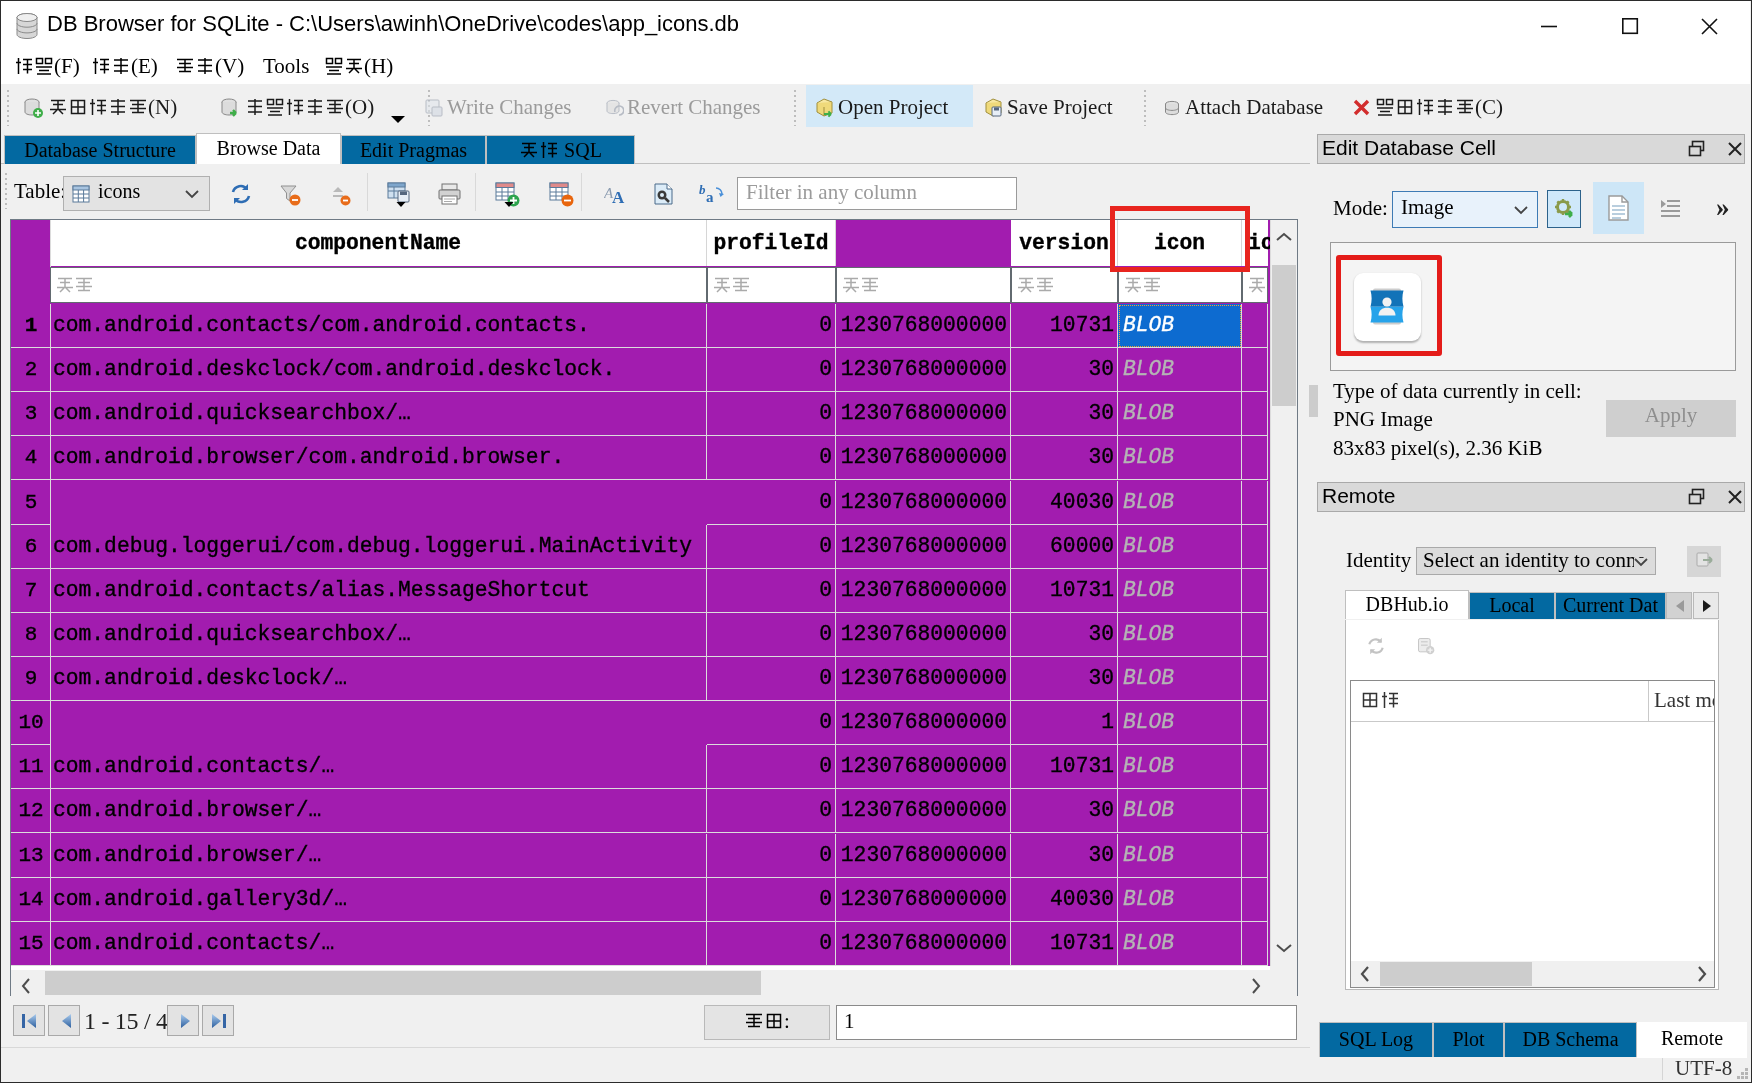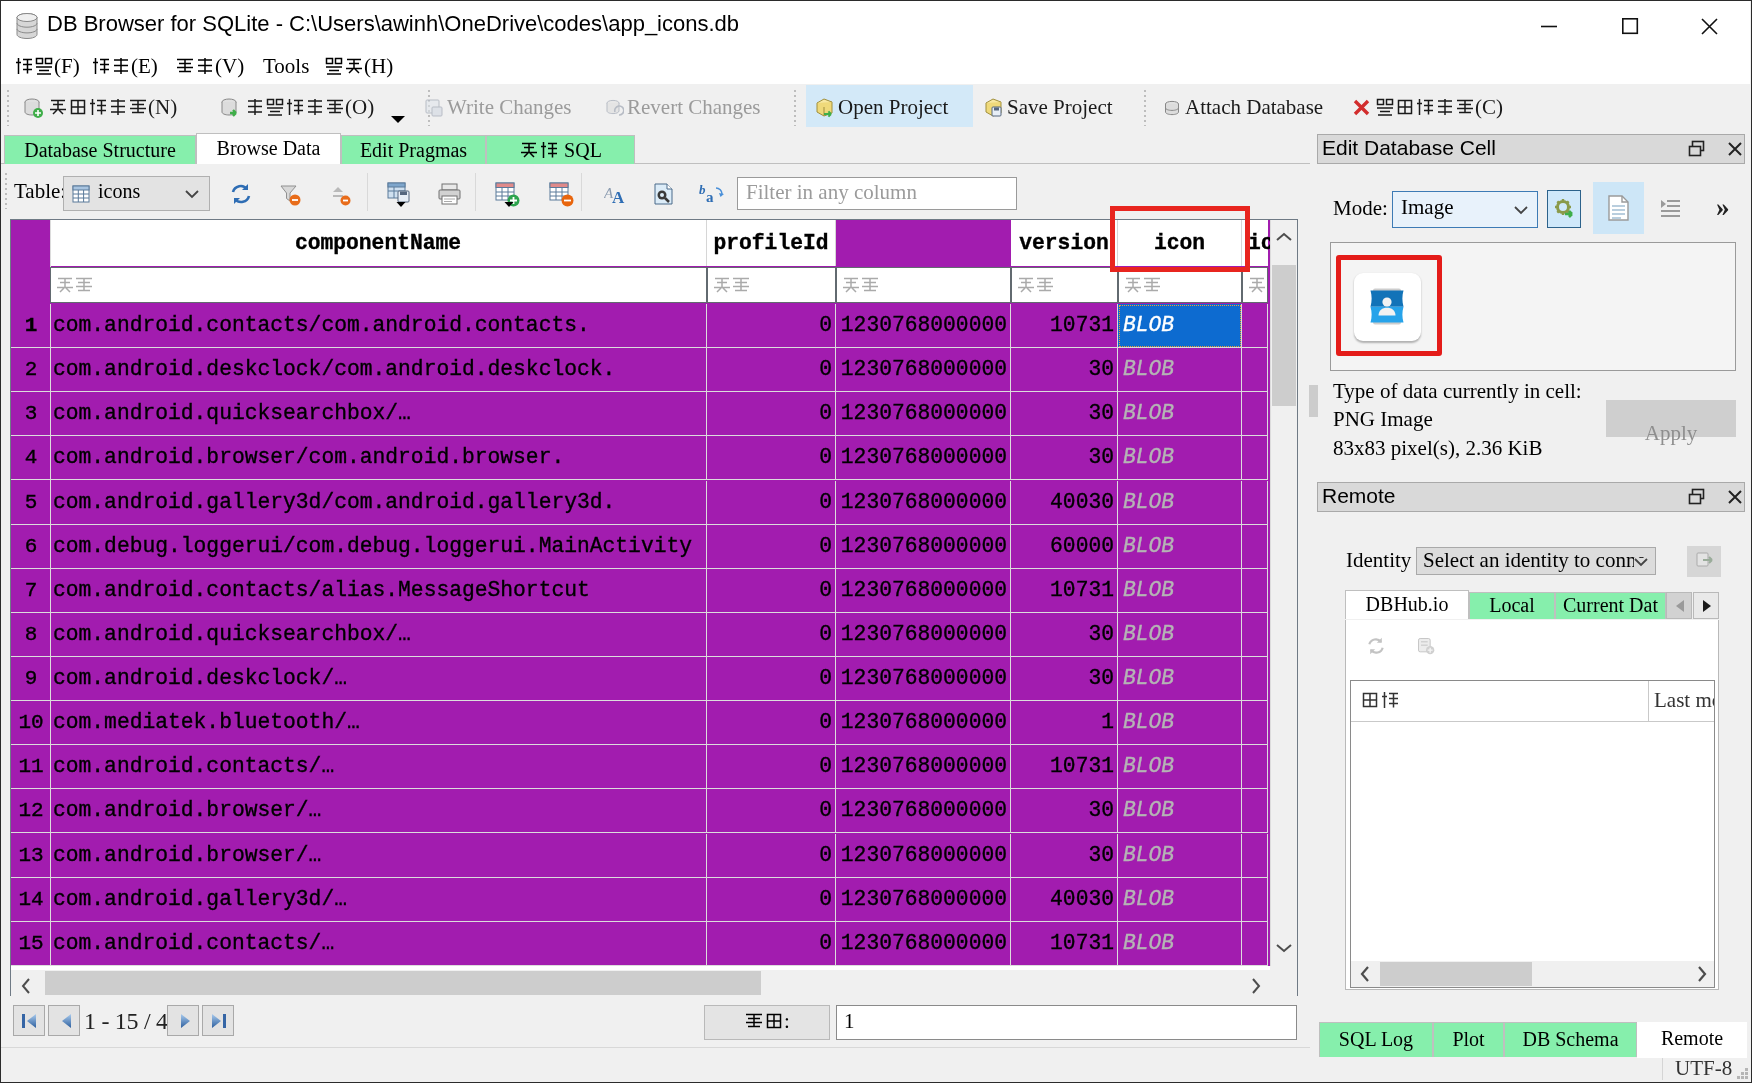--- a/index.html
+++ b/index.html
@@ -11,21 +11,21 @@
 #title{position:absolute;left:47px;top:11px;font-family:"Liberation Sans",sans-serif;font-size:22px;color:#000;white-space:nowrap}
 
 #menubar{position:absolute;left:0;top:51px;width:1750px;height:33px;background:#fff}
 .menuitem{position:absolute;top:54px;font-size:21px;color:#000;white-space:nowrap}
 
 #toolbar{position:absolute;left:0;top:84px;width:1750px;height:49px;background:#f0f0f0}
 .tbtn{position:absolute;top:0;height:43px;display:flex;align-items:center;font-size:21px;color:#1a1a1a;white-space:nowrap}
 .tbtn.dis{color:#9b9b9b}
 .sep{position:absolute;top:6px;height:36px;width:4px;background-image:repeating-linear-gradient(to bottom,#bdbdbd 0 2px,transparent 2px 5px);background-size:2px 100%;background-repeat:no-repeat;background-position:1px 0}
 
-.tab{position:absolute;border:1px solid #bfbfbf;border-bottom:none;background:#86efac;font-size:20px;color:#000;text-align:center}
+.tab{position:absolute;border:1px solid #bfbfbf;border-bottom:none;background:#0369a1;font-size:20px;color:#000;text-align:center}
 .tab.sel{background:#fff}
 
 #combo-icons{position:absolute;left:63px;top:176px;width:147px;height:35px;background:#e3e3e3;border:1px solid #b0b0b0;font-size:20px}
 #filterbox{position:absolute;left:737px;top:177px;width:280px;height:33px;background:#fff;border:1px solid #9a9a9a;font-size:21px;color:#9b9b9b;padding:2px 8px}
 
 #grid{position:absolute;left:10px;top:219px;width:1288px;height:777px;border:1px solid #6f7a85;background:#a21caf}
 .mono{font-family:"Liberation Mono",monospace;-webkit-text-stroke:0.35px currentColor}
 .hcell{position:absolute;top:0;height:46px;border-right:1px solid #d6d6d6;font-weight:bold;font-size:21.3px;text-align:center;line-height:46px;background:#fff}
 .fcell{position:absolute;top:47px;height:36px;border:1px solid #626a70;background:#fff;color:#a9a9a9;font-size:19px;padding-left:4px}
 .rnum{position:absolute;left:0;width:40px;height:44px;font-size:21px;text-align:center;border-bottom:1px solid #dcdcdc}
@@ -377,21 +377,21 @@
     <rect x="5" y="0.5" width="28" height="4" rx="2" fill="#cdcdcd"></rect>
     <rect x="5" y="32.5" width="28" height="4" rx="2" fill="#cdcdcd"></rect>
     <path d="M2.5 2.5H35.5C34 8 34 13 35.5 18.8H2.5C4 13 4 8 2.5 2.5Z" fill="#1273b8"></path>
     <path d="M2.5 18.8H35.5C34 24 34 29 35.5 34.5H2.5C4 29 4 24 2.5 18.8Z" fill="#27a3ea"></path>
     <circle cx="19" cy="14" r="4.6" fill="#f2f2f2"></circle>
     <path d="M10.5 27.5c0-5.2 3.8-7.8 8.5-7.8s8.5 2.6 8.5 7.8z" fill="#f2f2f2"></path>
   </svg>
   <div class="abs" style="left:1333px;top:379px;font-size:21px">Type of data currently in cell:</div>
   <div class="abs" style="left:1333px;top:407px;font-size:21px">PNG Image</div>
   <div class="abs" style="left:1333px;top:436px;font-size:21px">83x83 pixel(s), 2.36 KiB</div>
-  <div class="abs" style="left:1606px;top:400px;width:130px;height:37px;background:#cfcfcf;color:#8e8e8e;font-size:21px;text-align:center;padding-top:21px">Apply</div>
+  <div class="abs" style="left:1606px;top:400px;width:130px;height:37px;background:#cfcfcf;color:#8e8e8e;font-size:21px;text-align:center;padding-top:3px">Apply</div>
 
   <div class="dockhdr" style="top:482px">Remote</div>
   <svg class="abs" style="left:1688px;top:488px" width="17" height="17" viewBox="0 0 17 17">
       <rect x="4.5" y="1.5" width="11" height="9" fill="#d9d9d9" stroke="#222" stroke-width="1.6"></rect>
       <rect x="1.5" y="6.5" width="11" height="9" fill="#d9d9d9" stroke="#222" stroke-width="1.6"></rect>
     </svg>
   <svg class="abs" style="left:1727px;top:489px" width="16" height="16" viewBox="0 0 16 16">
       <path d="M2 2l12 12M14 2L2 14" stroke="#222" stroke-width="2"></path>
     </svg>
   <div class="abs" style="left:1346px;top:548px;font-size:21px">Identity</div>
@@ -531,21 +531,20 @@
   <div class="dcell mono blob" style="left:1107px;width:124px;top:172.3px">BLOB</div>
   <div class="dcell" style="left:1231px;width:26px;top:172.3px"></div>
   <div class="rnum mono" style="top:216.4px;line-height:44px">4</div>
   <div class="dcell mono" style="left:39px;width:657px;top:216.4px;padding-left:3px">com.android.browser/com.android.browser.</div>
   <div class="dcell mono num" style="left:696px;width:129px;top:216.4px">0</div>
   <div class="dcell mono num" style="left:825px;width:175px;top:216.4px">1230768000000</div>
   <div class="dcell mono num" style="left:1000px;width:107px;top:216.4px">30</div>
   <div class="dcell mono blob" style="left:1107px;width:124px;top:216.4px">BLOB</div>
   <div class="dcell" style="left:1231px;width:26px;top:216.4px"></div>
   <div class="rnum mono" style="top:260.5px;line-height:44px">5</div>
-  <div class="dcell mono" style="left:39px;width:657px;top:260.5px;padding-left:3px">com.android.gallery3d/com.android.gallery3d.</div>
   <div class="dcell mono num" style="left:696px;width:129px;top:260.5px">0</div>
   <div class="dcell mono num" style="left:825px;width:175px;top:260.5px">1230768000000</div>
   <div class="dcell mono num" style="left:1000px;width:107px;top:260.5px">40030</div>
   <div class="dcell mono blob" style="left:1107px;width:124px;top:260.5px">BLOB</div>
   <div class="dcell" style="left:1231px;width:26px;top:260.5px"></div>
   <div class="rnum mono" style="top:304.6px;line-height:44px">6</div>
   <div class="dcell mono" style="left:39px;width:657px;top:304.6px;padding-left:3px">com.debug.loggerui/com.debug.loggerui.MainActivity</div>
   <div class="dcell mono num" style="left:696px;width:129px;top:304.6px">0</div>
   <div class="dcell mono num" style="left:825px;width:175px;top:304.6px">1230768000000</div>
   <div class="dcell mono num" style="left:1000px;width:107px;top:304.6px">60000</div>
@@ -566,21 +565,20 @@
   <div class="dcell mono blob" style="left:1107px;width:124px;top:392.9px">BLOB</div>
   <div class="dcell" style="left:1231px;width:26px;top:392.9px"></div>
   <div class="rnum mono" style="top:437.0px;line-height:44px">9</div>
   <div class="dcell mono" style="left:39px;width:657px;top:437.0px;padding-left:3px">com.android.deskclock/…</div>
   <div class="dcell mono num" style="left:696px;width:129px;top:437.0px">0</div>
   <div class="dcell mono num" style="left:825px;width:175px;top:437.0px">1230768000000</div>
   <div class="dcell mono num" style="left:1000px;width:107px;top:437.0px">30</div>
   <div class="dcell mono blob" style="left:1107px;width:124px;top:437.0px">BLOB</div>
   <div class="dcell" style="left:1231px;width:26px;top:437.0px"></div>
   <div class="rnum mono" style="top:481.2px;line-height:44px">10</div>
-  <div class="dcell mono" style="left:39px;width:657px;top:481.2px;padding-left:3px">com.mediatek.bluetooth/…</div>
   <div class="dcell mono num" style="left:696px;width:129px;top:481.2px">0</div>
   <div class="dcell mono num" style="left:825px;width:175px;top:481.2px">1230768000000</div>
   <div class="dcell mono num" style="left:1000px;width:107px;top:481.2px">1</div>
   <div class="dcell mono blob" style="left:1107px;width:124px;top:481.2px">BLOB</div>
   <div class="dcell" style="left:1231px;width:26px;top:481.2px"></div>
   <div class="rnum mono" style="top:525.3px;line-height:44px">11</div>
   <div class="dcell mono" style="left:39px;width:657px;top:525.3px;padding-left:3px">com.android.contacts/…</div>
   <div class="dcell mono num" style="left:696px;width:129px;top:525.3px">0</div>
   <div class="dcell mono num" style="left:825px;width:175px;top:525.3px">1230768000000</div>
   <div class="dcell mono num" style="left:1000px;width:107px;top:525.3px">10731</div>

